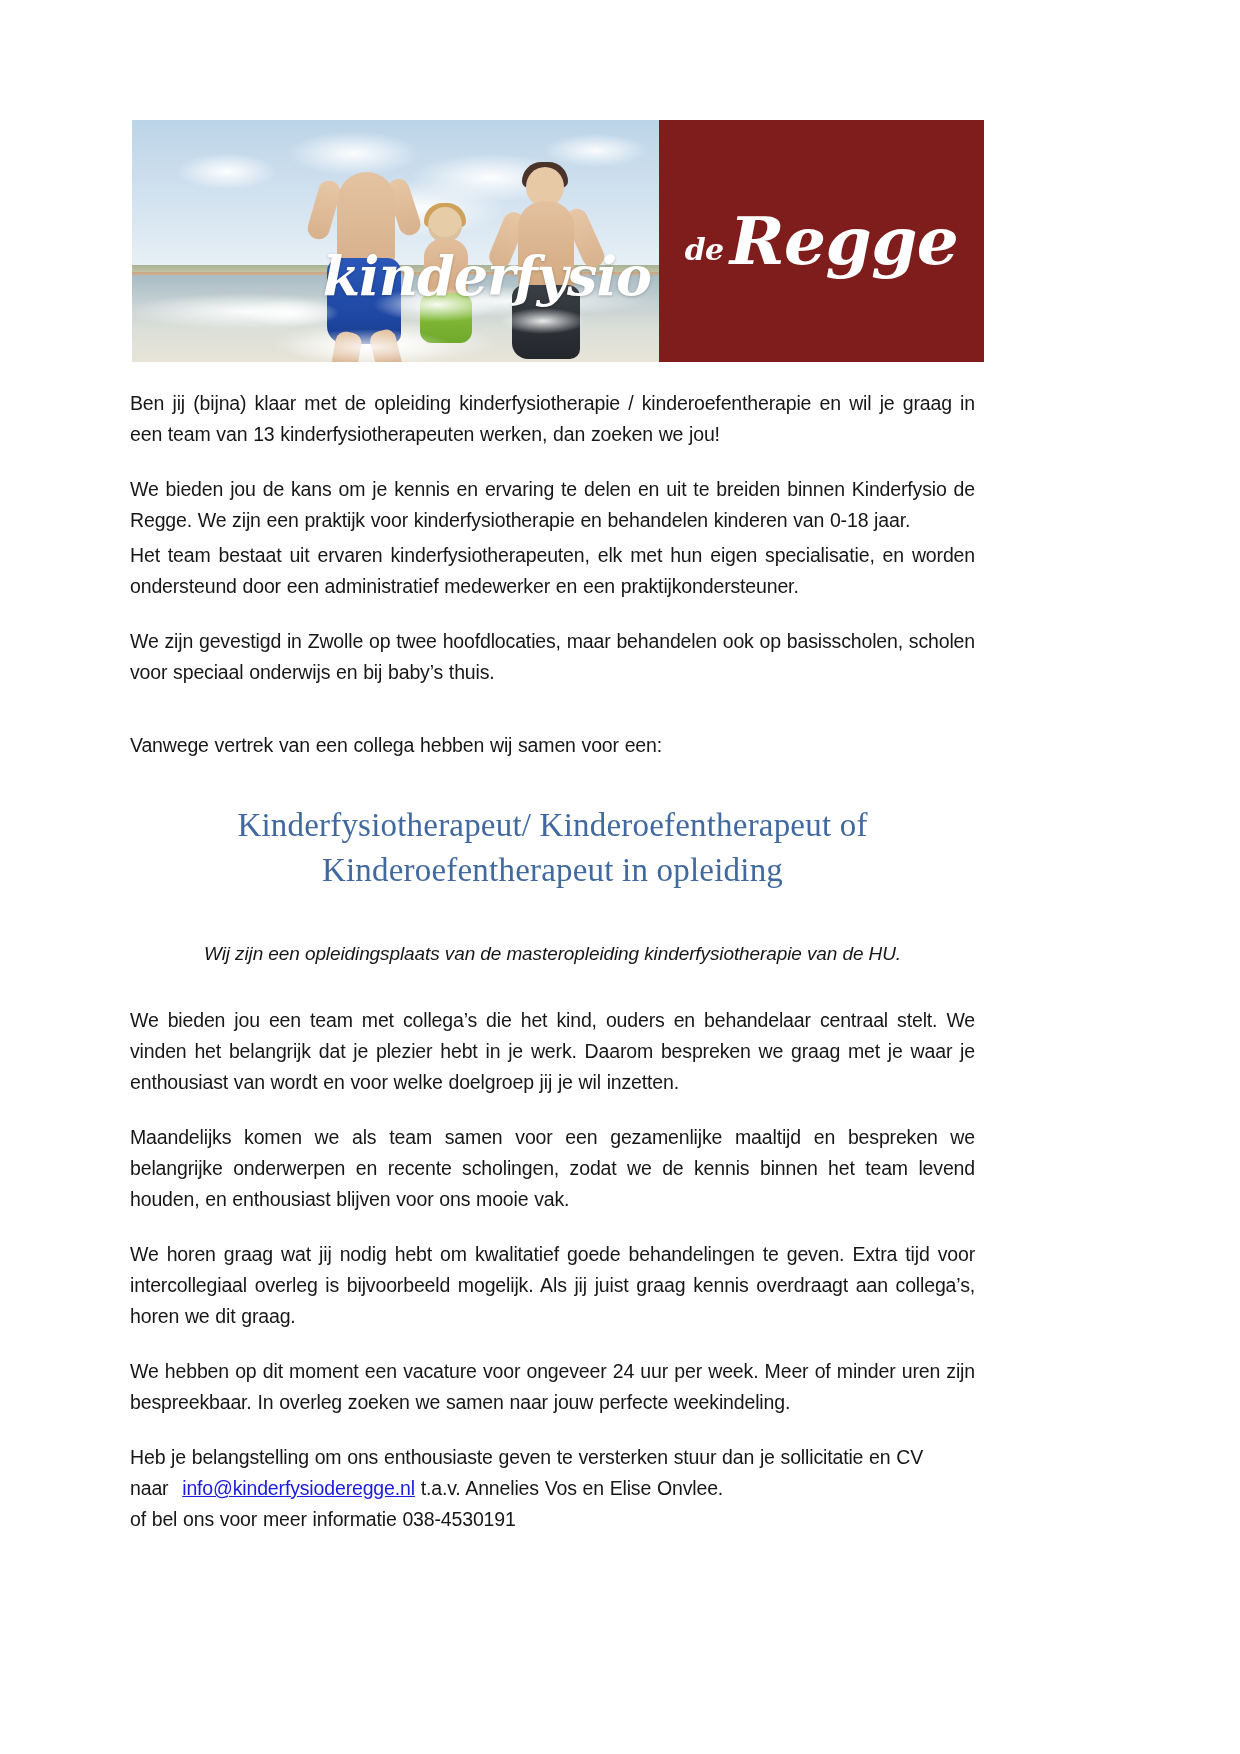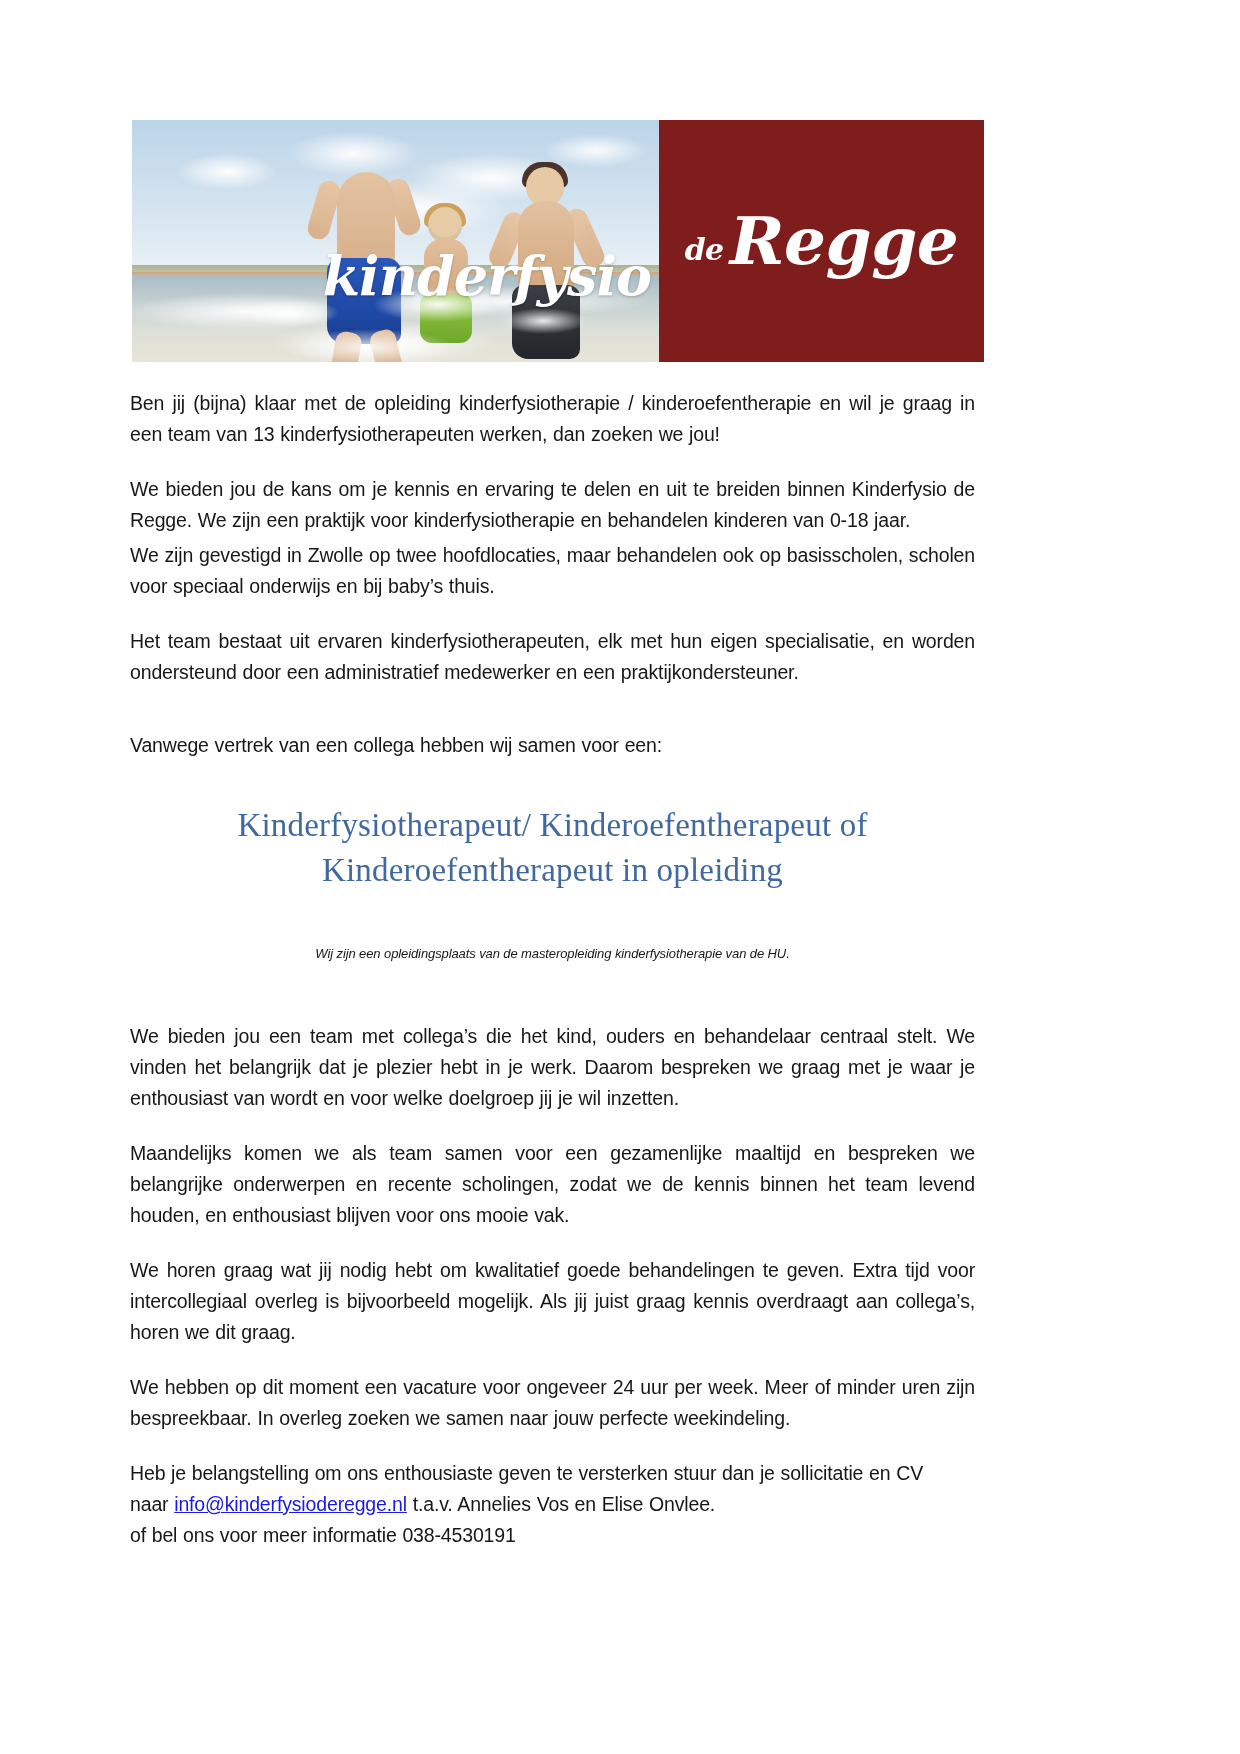--- a/index.html
+++ b/index.html
@@ -233,35 +233,36 @@
     font-family: "Liberation Serif", serif;
     font-weight: 400;
     font-size: 33px;
     line-height: 45px;
     color: #41699f;
     text-align: center;
     letter-spacing: 0.2px;
   }
 
   p.subtitle {
-    margin: 46px 0 52px 0;
+    margin: 46px 0 36px 0;
     font-family: "Liberation Sans", sans-serif;
     font-style: italic;
-    font-size: 13px;
+    font-size: 19px;
     line-height: 30px;
     color: #171717;
     text-align: center;
     letter-spacing: -0.1px;
   }
 
   .spacer-sm { height: 18px; }
 
   a.email-link {
     color: #1a1ae0;
     text-decoration: underline;
+    margin-left: 8px;
   }
 </style>
 </head>
 <body>
 
 <div class="page">
 
   <div class="banner">
 
     <div class="banner-photo">
@@ -304,23 +305,23 @@
         <span class="small">de</span><span class="big">Regge</span>
       </div>
     </div>
   </div>
 
   <div class="content">
 
     <p class="body">Ben jij (bijna) klaar met de opleiding kinderfysiotherapie  / kinderoefentherapie  en wil je graag in een team van 13 kinderfysiotherapeuten  werken, dan zoeken we jou!</p>
 
     <p class="body tight">We bieden jou de kans om je kennis en ervaring te delen en uit te breiden  binnen Kinderfysio  de Regge. We zijn een praktijk voor kinderfysiotherapie  en behandelen  kinderen  van 0-18 jaar.</p>
+    <p class="body">Het team bestaat uit ervaren kinderfysiotherapeuten,  elk met hun eigen specialisatie, en worden ondersteund  door  een administratief  medewerker en een praktijkondersteuner.</p>
+
     <p class="body">We zijn gevestigd in Zwolle op twee hoofdlocaties,  maar behandelen  ook op basisscholen,  scholen voor speciaal onderwijs en bij baby’s thuis.</p>
-
-    <p class="body">Het team bestaat uit ervaren kinderfysiotherapeuten,  elk met hun eigen specialisatie, en worden ondersteund  door  een administratief  medewerker en een praktijkondersteuner.</p>
 
     <div class="spacer-sm"></div>
 
     <p class="body nojust center">Vanwege vertrek van een collega hebben wij samen voor een:</p>
 
     <h1 class="vacancy-title">
       <span>Kinderfysiotherapeut/ Kinderoefentherapeut of</span><br>
       <span>Kinderoefentherapeut in opleiding</span>
     </h1>
 

